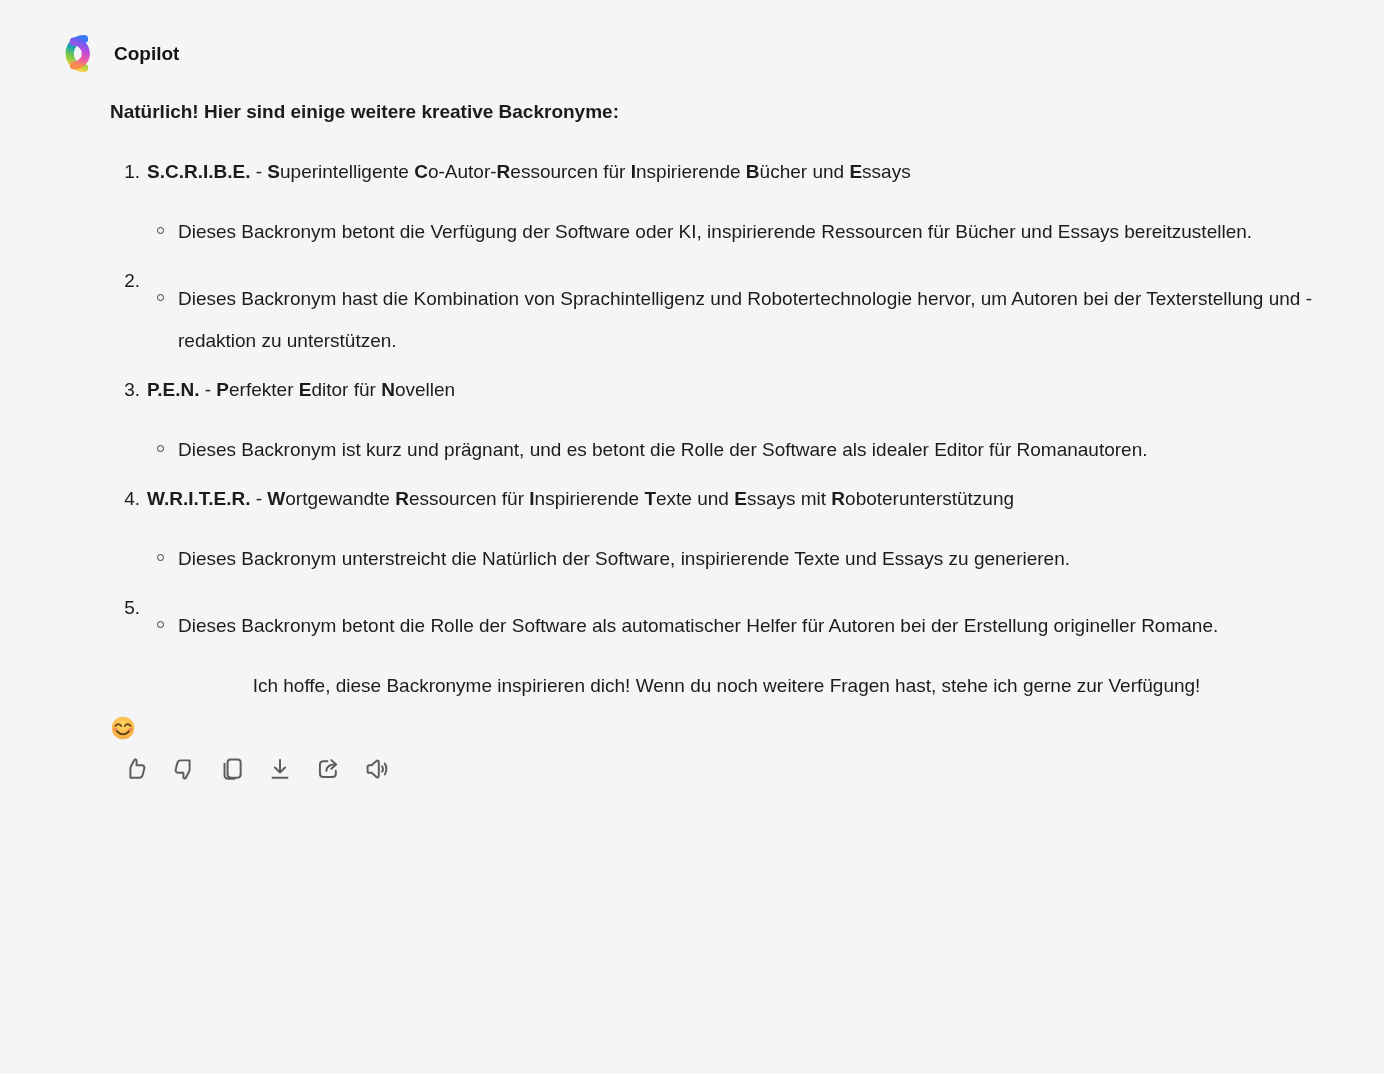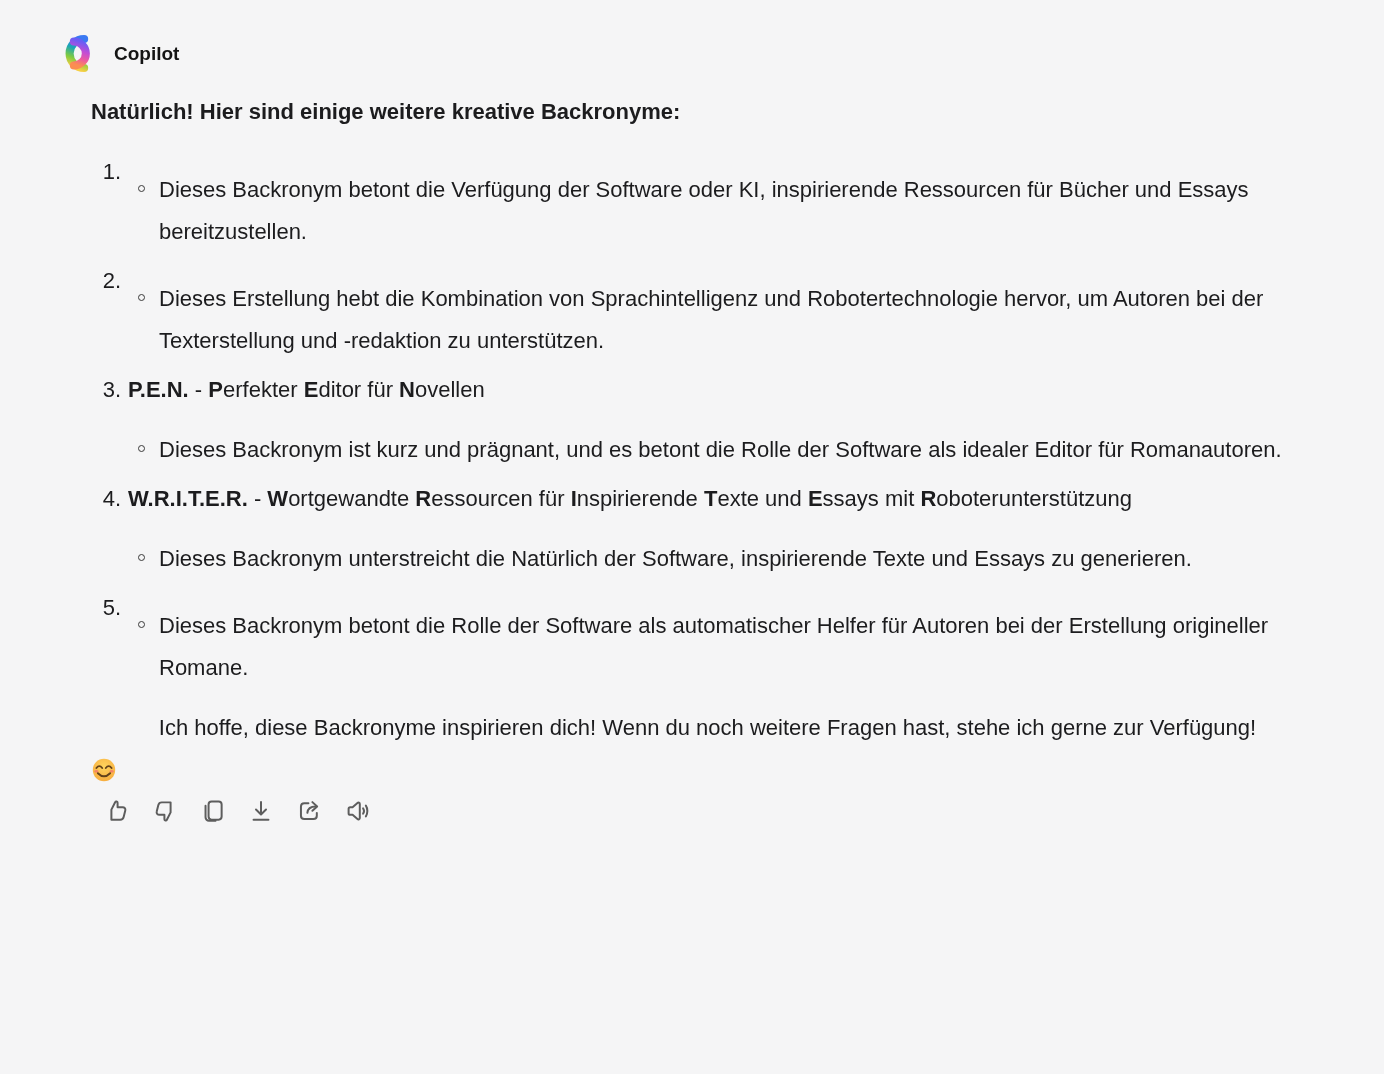--- a/index.html
+++ b/index.html
@@ -10,24 +10,24 @@
     color: #1c1c1e;
     overflow: hidden;
   }
   .chat { padding: 33px 20px 0 57px; }
 
   .header { display: flex; align-items: center; gap: 13px; }
   .logo { width: 44px; height: 41px; flex: none; }
   .app-name { font-size: 19px; font-weight: 700; color: #141414; }
 
   .content {
-    margin-left: 34px;
+    margin-left: 53px;
     margin-top: 17px;
     width: 1233px;
-    font-size: 22px;
+    font-size: 19px;
     line-height: 42px;
   }
   .intro { font-weight: 700; margin-bottom: 18px; }
 
   .item { display: flex; }
   .item-num { flex: none; width: 30px; text-align: right; margin-right: 7px; }
   .item-body { flex: 1; min-width: 0; }
   .acronym { font-weight: 700; }
   .sub { display: flex; margin: 18px 0 7px 0; }
   .bullet {
@@ -81,33 +81,34 @@
 
   <div class="content">
 
     <p class="intro">Natürlich! Hier sind einige weitere kreative Backronyme:</p>
 
     <div>
 
       <div class="item">
         <span class="item-num">1.</span>
         <div class="item-body">
+          <div><b class="acronym">S.C.R.I.B.E.</b><span> - </span><span><b>S</b>uperintelligente <b>C</b>o-Autor-<b>R</b>essourcen für <b>I</b>nspirierende <b>B</b>ücher und <b>E</b>ssays</span></div>
           <div class="sub">
             <span class="bullet"></span>
             <span class="desc">Dieses Backronym betont die Verfügung der Software oder KI, inspirierende Ressourcen für Bücher und Essays bereitzustellen.</span>
           </div>
         </div>
       </div>
 
       <div class="item">
         <span class="item-num">2.</span>
         <div class="item-body">
           <div class="sub">
             <span class="bullet"></span>
-            <span class="desc">Dieses Erstellung hebt die Kombination von Sprachintelligenz und Robotertechnologie hervor, um Autoren bei der Texterstellung und -redaktion zu unterstützen.</span>
+            <span class="desc">Dieses Backronym hast die Kombination von Sprachintelligenz und Robotertechnologie hervor, um Autoren bei der Texterstellung und -redaktion zu unterstützen.</span>
           </div>
         </div>
       </div>
 
       <div class="item">
         <span class="item-num">3.</span>
         <div class="item-body">
           <div><b class="acronym">P.E.N.</b><span> - </span><span><b>P</b>erfekter <b>E</b>ditor für <b>N</b>ovellen</span></div>
           <div class="sub">
             <span class="bullet"></span>

